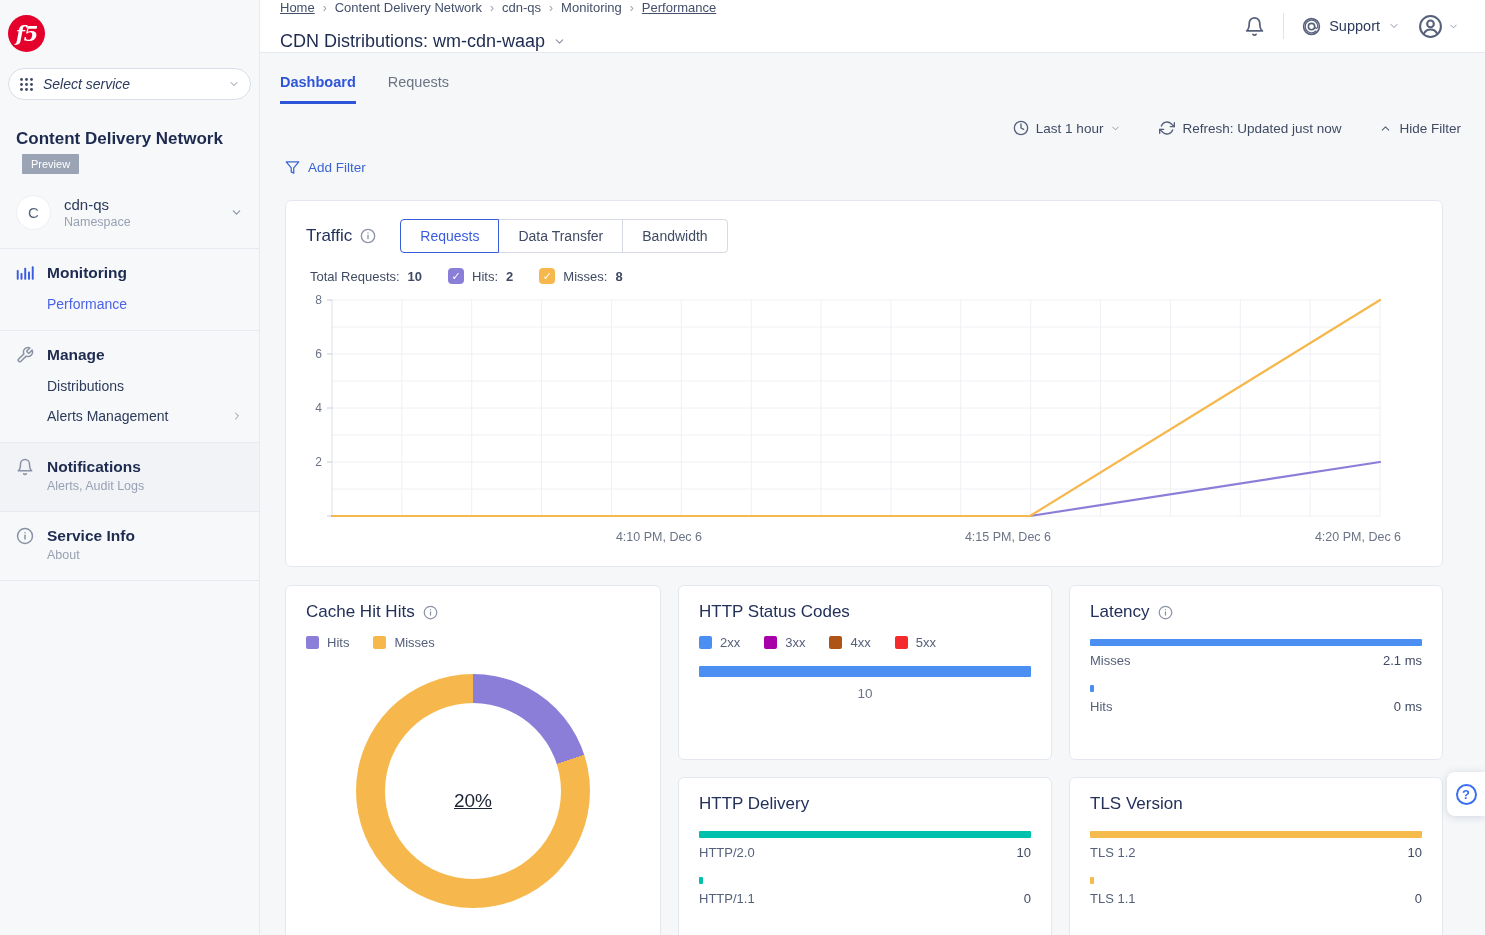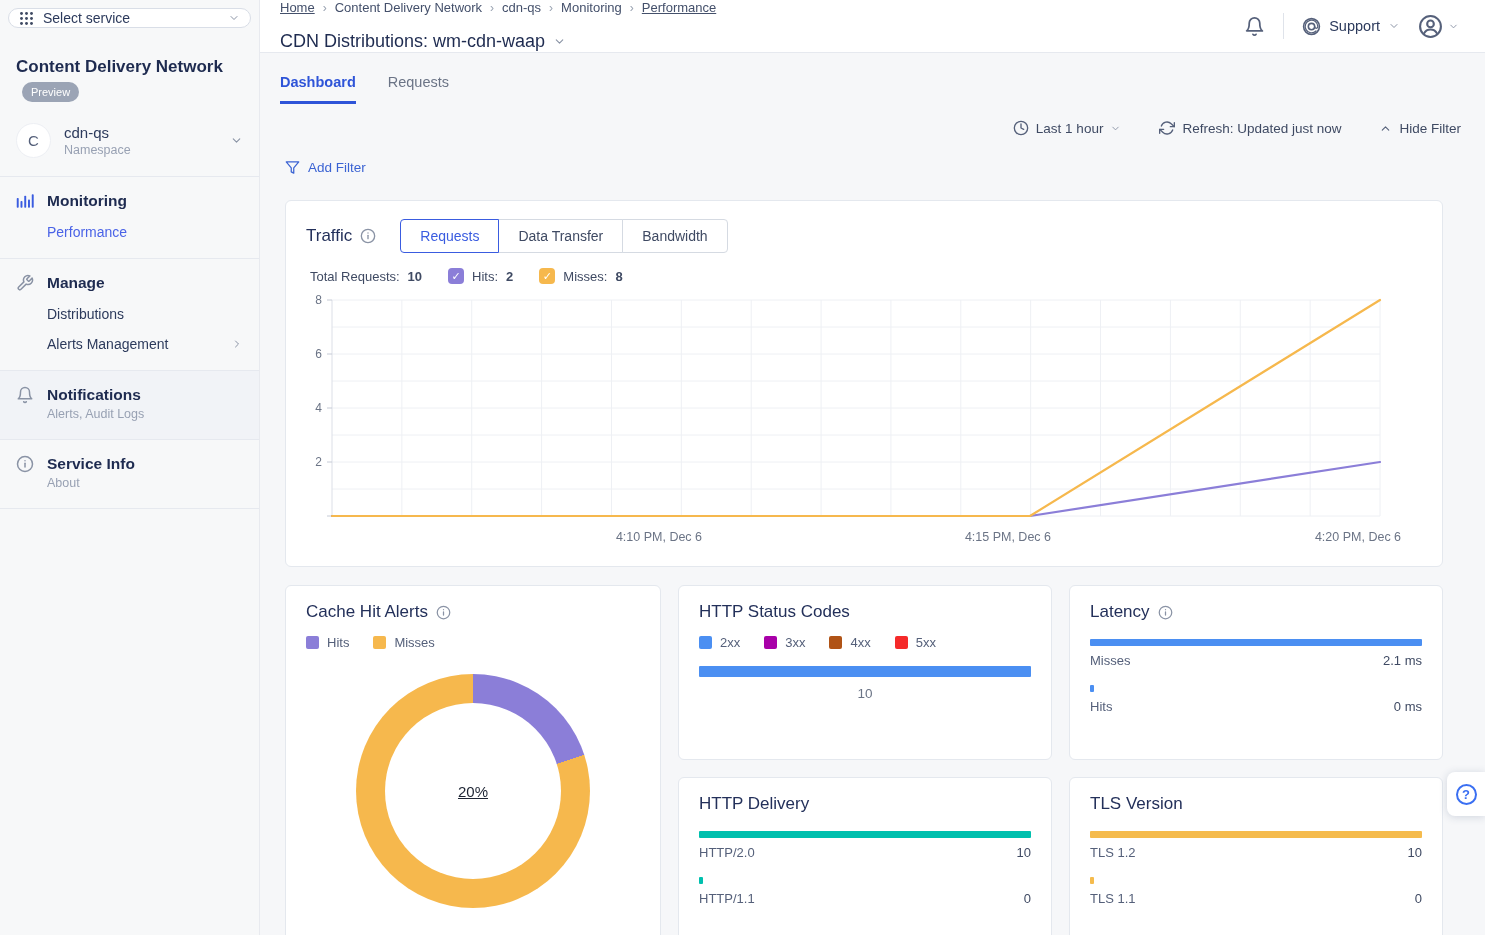--- a/index.html
+++ b/index.html
@@ -3,24 +3,24 @@
 <meta charset="utf-8">
 <style>
   * { margin:0; padding:0; box-sizing:border-box; }
   html,body { width:1485px; height:935px; overflow:hidden; font-family:"Liberation Sans", sans-serif; background:#f6f7f9; color:#2c3a5c; }
   .app { position:relative; display:flex; width:1485px; height:935px; }
 
   
   .sidebar { width:260px; min-width:260px; background:#f7f8f9; border-right:1px solid #e8eaef; display:flex; flex-direction:column; }
   .logo-wrap { padding:15px 0 8px 8px; }
   .f5-logo { width:37px; height:37px; background:#e4002b; border-radius:50%; color:#fff; display:flex; align-items:center; justify-content:center; font-family:"DejaVu Serif", serif; font-style:italic; font-weight:bold; font-size:21px; letter-spacing:-1px; }
-  .select-service { margin:8px 8px 4px 8px; height:20px; background:#fff; border:1px solid #d9dee7; border-radius:16px; display:flex; align-items:center; gap:9px; padding:0 10px; font-size:14px; color:#2c3a5c; cursor:pointer; }
+  .select-service { margin:8px 8px 4px 8px; height:32px; background:#fff; border:1px solid #d9dee7; border-radius:16px; display:flex; align-items:center; gap:9px; padding:0 10px; font-size:14px; color:#2c3a5c; cursor:pointer;font-style:italic; }
   .select-service .grow { flex:1; }
   .product { padding:22px 16px 6px 16px; font-size:17px; font-weight:700; color:#1e2b50; line-height:1.5; }
-  .badge { display:inline-block; background:#9ba4b5; color:#fff; font-size:11px; font-weight:400; border-radius:10px; padding:2px 9px; vertical-align:2px; margin-left:6px; }
+  .badge { display:inline-block; background:#9ba4b5; color:#fff; font-size:11px; font-weight:400; border-radius:1px; padding:2px 9px; vertical-align:2px; margin-left:6px; }
   .ns-row { display:flex; align-items:center; gap:13px; padding:12px 16px 18px 16px; cursor:pointer; }
   .ns-avatar { width:35px; height:35px; border-radius:50%; background:#fff; border:1px solid #edeff4; color:#55607a; font-size:15px; display:flex; align-items:center; justify-content:center; }
   .ns-name { font-size:15px; color:#2c3a5c; }
   .ns-sub { font-size:12.5px; color:#98a1b3; margin-top:2px; }
   .ns-spacer { flex:1; }
   .nav-sec { border-top:1px solid #e6e9ef; padding:15px 16px 18px 16px; }
   .nav-sec.shaded { background:#f1f3f7; }
   .nav-head { display:flex; align-items:center; gap:13px; }
   .nav-title { font-size:15.5px; font-weight:600; color:#1e2b50; }
   .nav-sub { margin-left:31px; margin-top:3px; font-size:12.5px; color:#98a1b3; }
@@ -72,21 +72,21 @@
   .bottom-grid { display:grid; grid-template-columns:376px 374px 374px; gap:17px; margin-top:18px; height:420px; }
   .col { display:flex; flex-direction:column; gap:17px; }
   .cache-card { padding:16px 20px; height:420px; }
   .half-card { padding:16px 20px; height:175px; }
   .grow-card { padding:16px 20px; flex:1; }
   .mini-legend { display:flex; align-items:center; gap:24px; margin-top:13px; font-size:13px; color:#55607a; }
   .ml-item { display:flex; align-items:center; gap:8px; }
   .swatch { width:13px; height:13px; border-radius:2px; }
   .donut { position:relative; width:234px; height:234px; border-radius:50%; margin:24px auto 0 auto; }
   .donut::after { content:""; position:absolute; left:29px; top:29px; width:176px; height:176px; background:#fff; border-radius:50%; }
-  .donut-label { position:absolute; left:0; top:0; width:100%; height:100%; display:flex; align-items:center; justify-content:center; font-size:15px; color:#1d2433; z-index:2;text-decoration:underline; }
+  .donut-label { position:absolute; left:0; top:10px; width:100%; height:100%; display:flex; align-items:center; justify-content:center; font-size:19px; color:#1d2433; z-index:2;text-decoration:underline; }
   .status-bar { margin-top:16px; height:11px; border-radius:1px; }
   .status-val { text-align:center; margin-top:9px; font-size:13.5px; color:#6b7486; }
   .hrow { margin-top:17px; }
   .hrow:first-of-type { margin-top:14px; }
   .hbar { height:7px; border-radius:1px; }
   .hrow-labels { display:flex; justify-content:space-between; margin-top:7px; font-size:13px; color:#55607a; }
   .hrow-labels .val { color:#3f4a63; }
 
   .help-fab { position:absolute; right:0; top:772px; width:38px; height:44px; background:#fff; border-radius:8px 0 0 8px; box-shadow:0 1px 8px rgba(40,60,100,.18); display:flex; align-items:center; justify-content:center; cursor:pointer; z-index:5; }
   .help-q { width:21px; height:21px; border:2px solid #3a6ff2; border-radius:50%; color:#3a6ff2; font-size:13px; font-weight:700; display:flex; align-items:center; justify-content:center; }
@@ -94,20 +94,23 @@
   svg.icn { stroke:#55607a; fill:none; stroke-width:2; stroke-linecap:round; stroke-linejoin:round; }
   svg.icn.blue { stroke:#3b63d3; }
   svg.icn.lite { stroke:#8a93a5; }
 </style>
 </head>
 <body>
 
 <div class="app">
 
   <aside class="sidebar">
+    <div class="logo-wrap">
+      <div class="f5-logo">f5</div>
+    </div>
 
     <div class="select-service">
       <span class="icon">
         <svg width="15" height="15" viewBox="0 0 24 24" fill="#3f4a63">
             <circle cx="4" cy="4" r="2.3"></circle>
             <circle cx="12" cy="4" r="2.3"></circle>
             <circle cx="20" cy="4" r="2.3"></circle>
             <circle cx="4" cy="12" r="2.3"></circle>
             <circle cx="12" cy="12" r="2.3"></circle>
             <circle cx="20" cy="12" r="2.3"></circle>
@@ -384,21 +387,21 @@
             <text x="1051.992" y="251" text-anchor="middle" font-size="12.5" fill="#6b7486" font-family="Liberation Sans, sans-serif">4:20 PM, Dec 6</text>
             <polyline points="26,226 723.9680000000001,226 1074,172" fill="none" stroke="#8b7ed8" stroke-width="2.2" stroke-linejoin="round" stroke-linecap="round"></polyline>
             <polyline points="26,226 723.9680000000001,226 1074,10" fill="none" stroke="#f6b84d" stroke-width="2.2" stroke-linejoin="round" stroke-linecap="round"></polyline>
           </svg>
       </div>
 
       <div class="bottom-grid">
 
         <div class="card cache-card">
           <div class="traffic-head">
-            <span class="panel-title">Cache Hit Alerts</span>
+            <span class="panel-title">Cache Hit Hits</span>
             <span class="icon info-i">
               <svg class="icn lite" width="15" height="15" viewBox="0 0 24 24">
                   <circle cx="12" cy="12" r="10"></circle>
                   <line x1="12" y1="16" x2="12" y2="11"></line>
                   <line x1="12" y1="7.5" x2="12.01" y2="7.5"></line>
                 </svg>
             </span>
           </div>
           <div class="mini-legend">
             <span class="ml-item">

